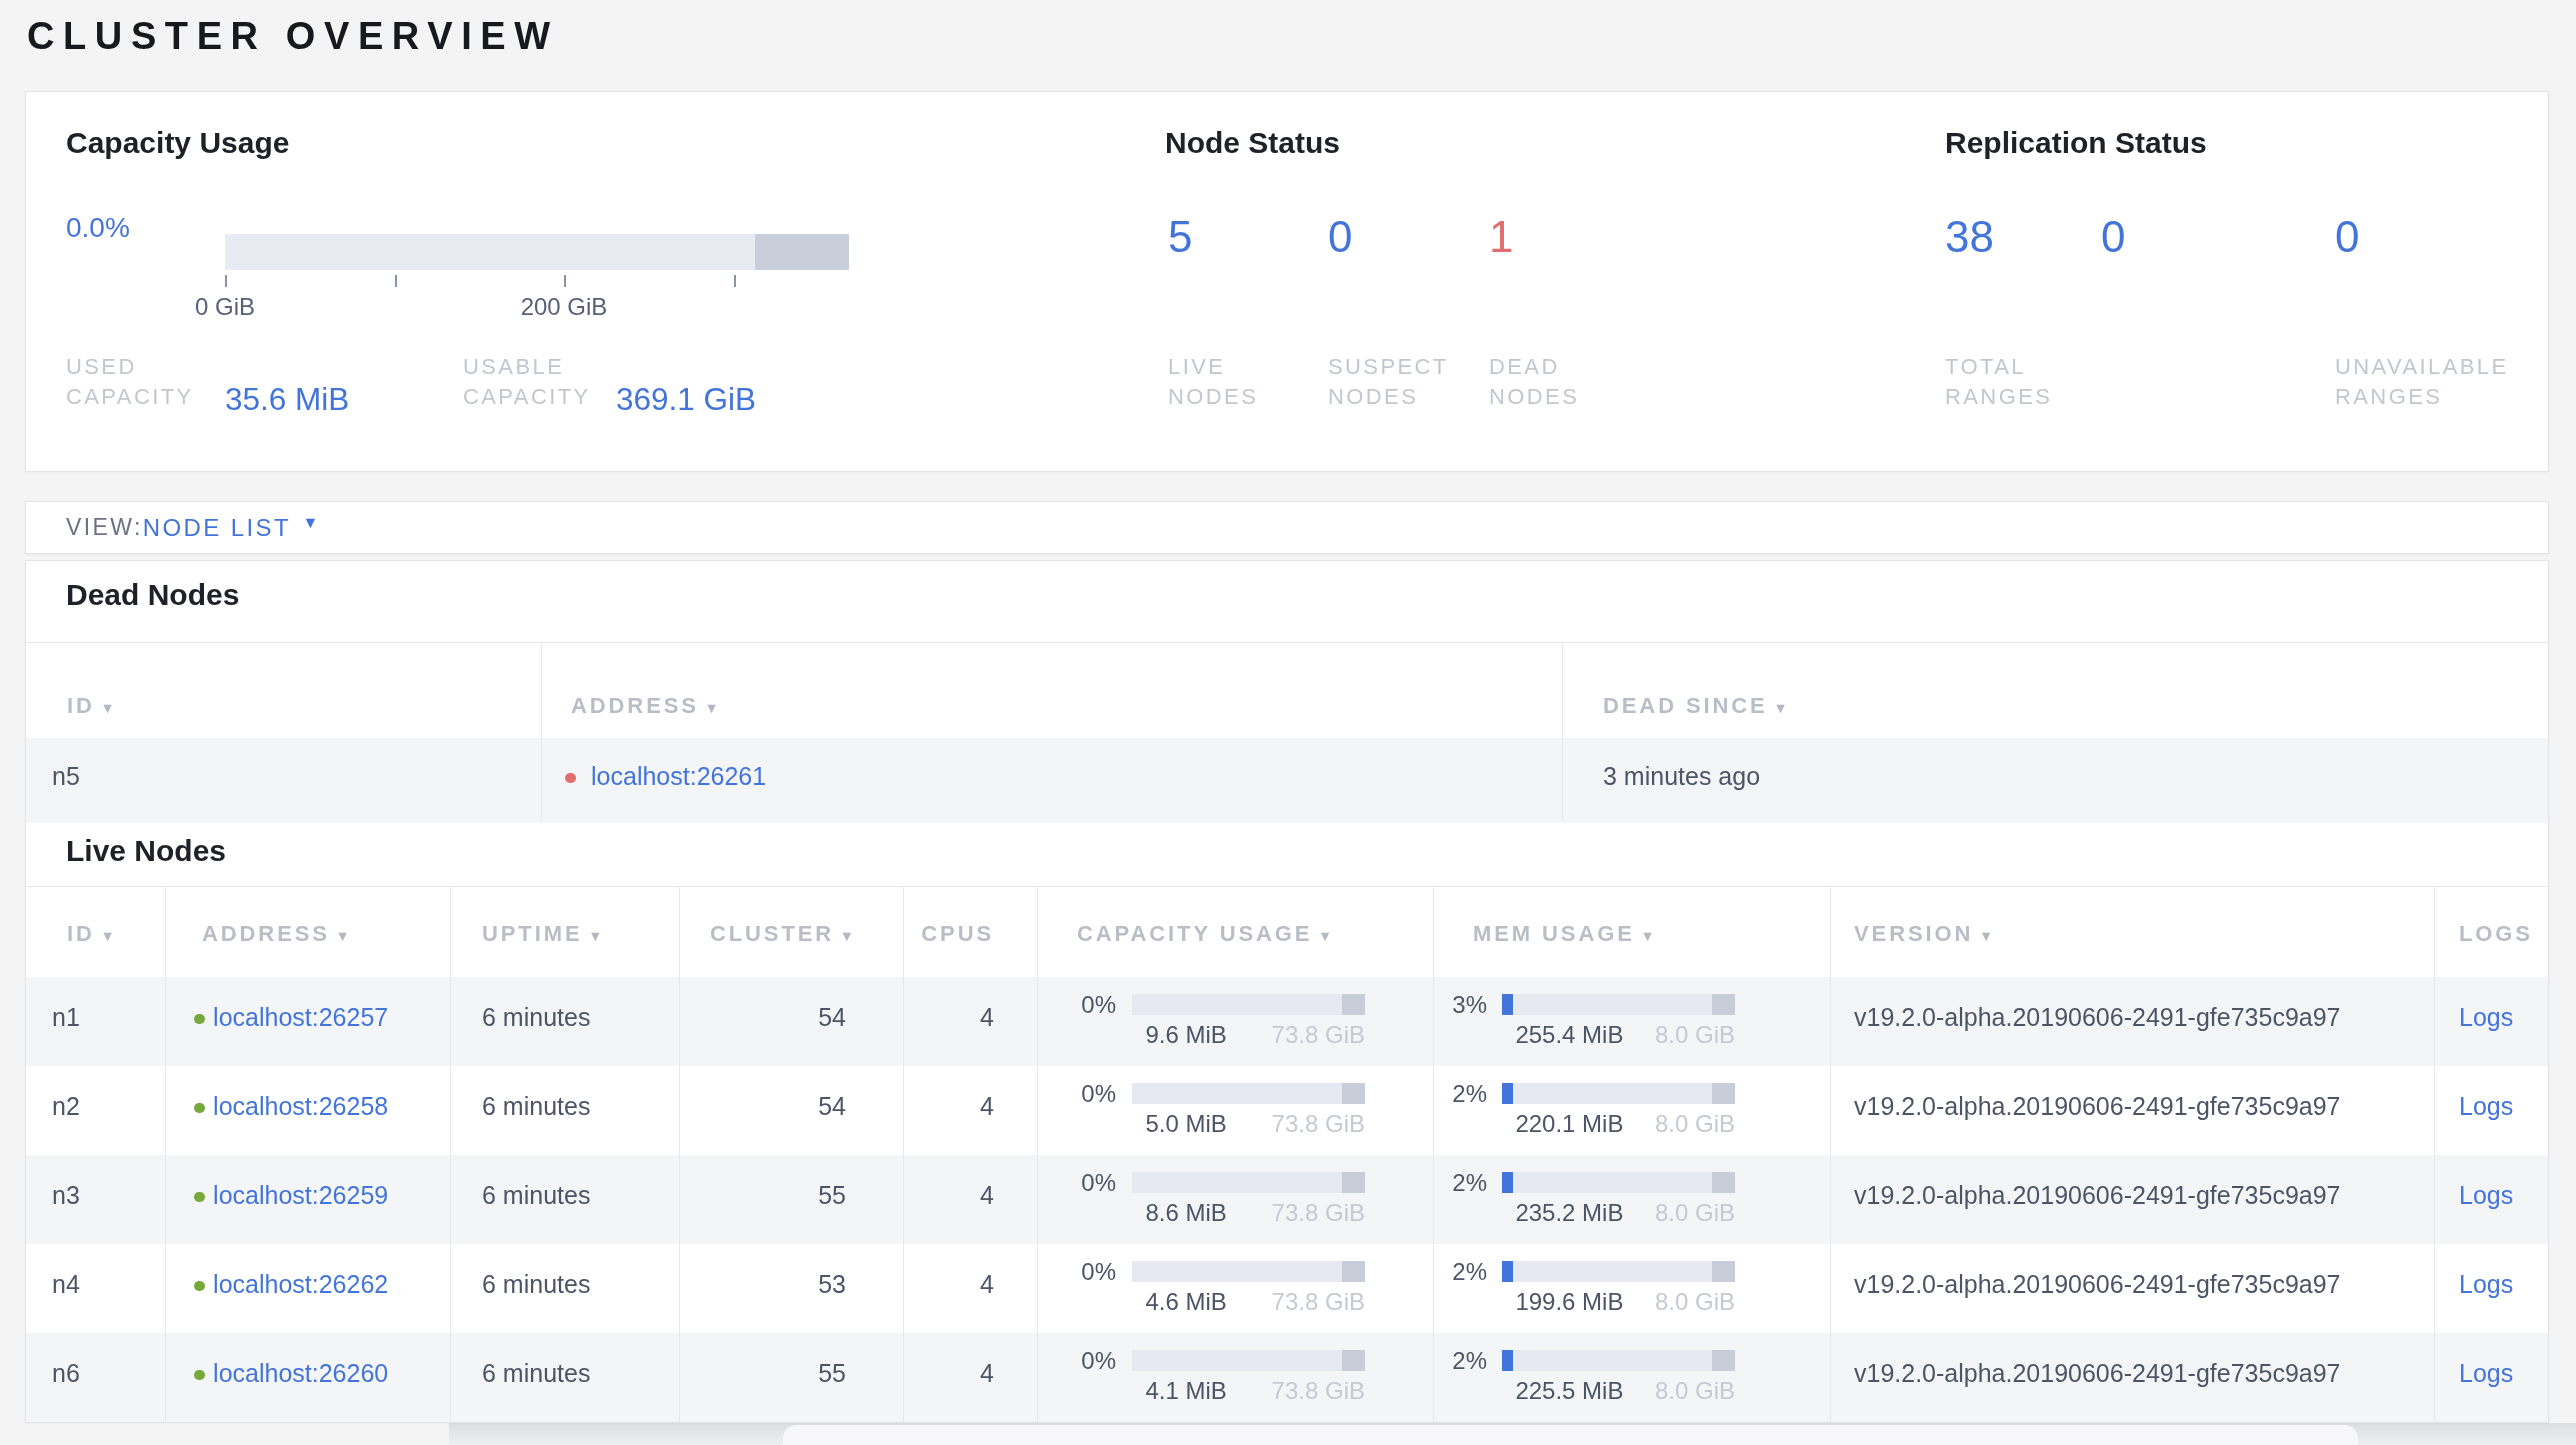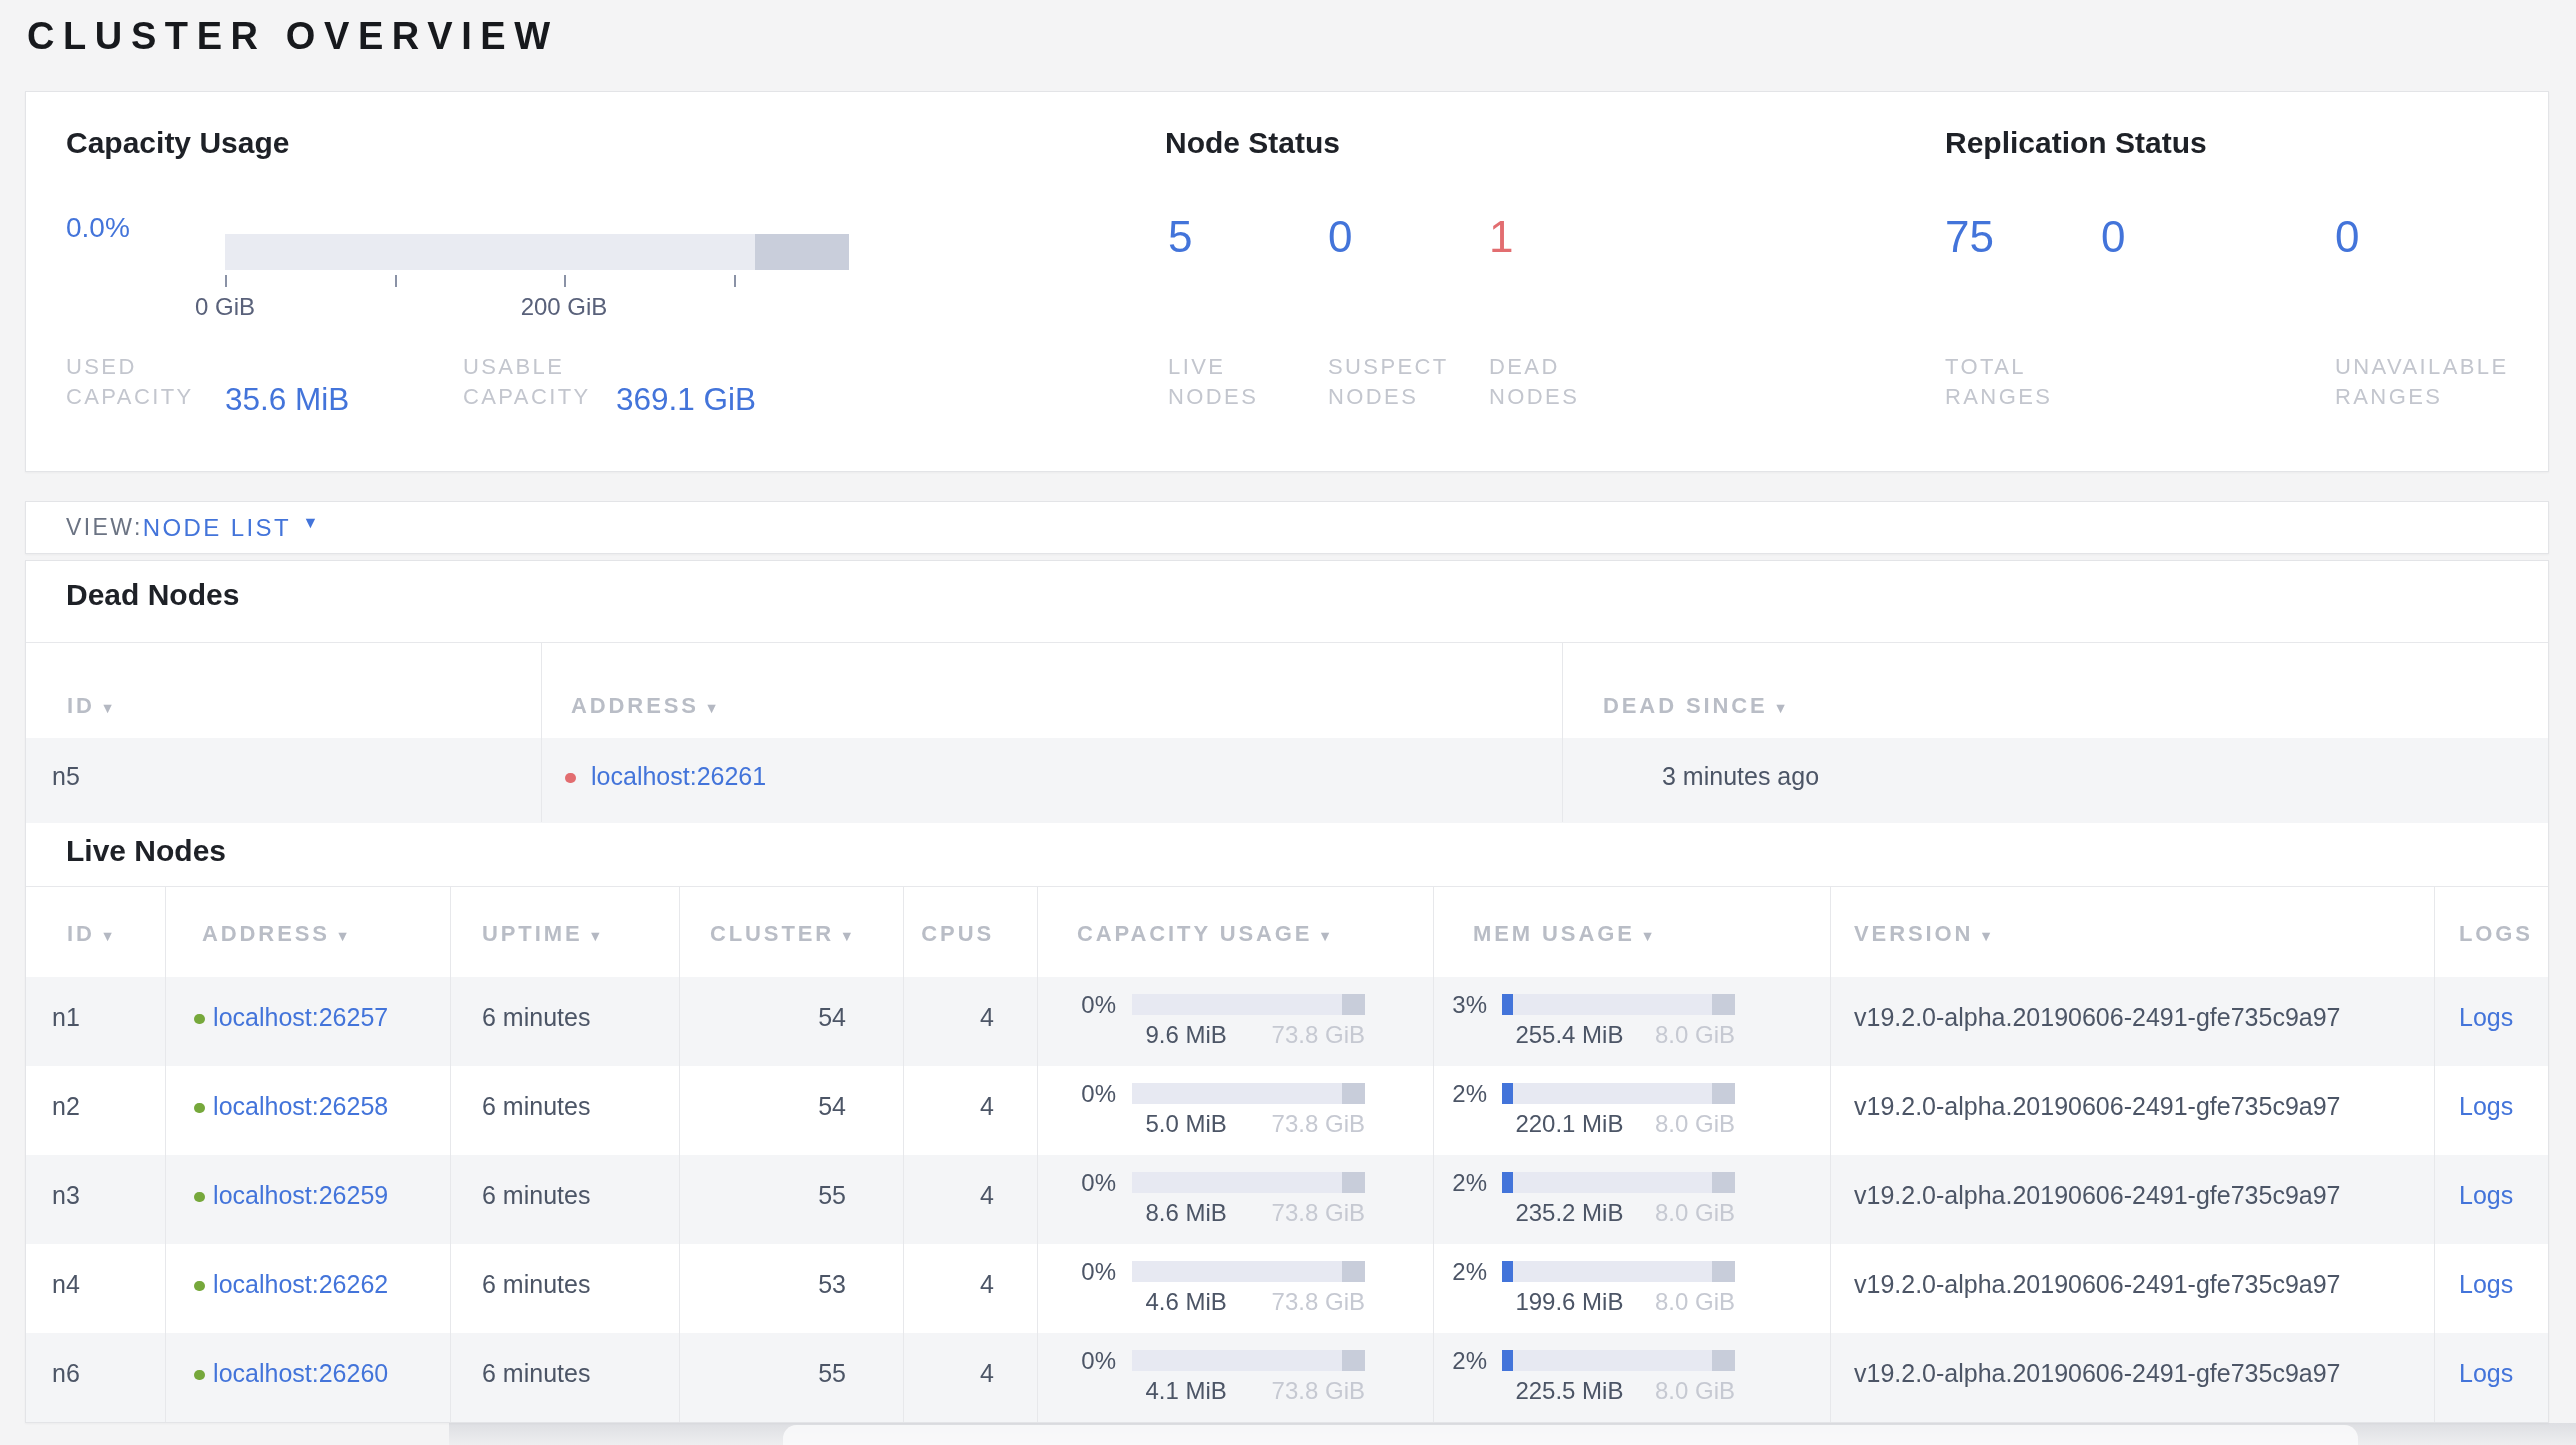--- a/index.html
+++ b/index.html
@@ -53,21 +53,21 @@
   .lrow:nth-child(odd){background:#f4f5f7;}
   .cell{position:absolute;top:26px;font-size:25px;color:#4c5566;white-space:nowrap;}
   .id-cell{left:26px;}
   .addr-cell{left:168px;}
   .dead .addr-cell{left:539px;}
   .uptime-cell{left:456px;}
   .repl-cell{left:653px;width:167px;text-align:right;}
   .cpus-cell{left:877px;width:91px;text-align:right;}
   .version-cell{left:1828px;}
   .logs-cell{left:2433px;}
-  .dead-since-cell{left:1636px;}
+  .dead-since-cell{left:1577px;}
   .dot{display:inline-block;width:10.5px;height:10.5px;border-radius:50%;margin-right:8.6px;vertical-align:1.9px;}
   .dot.green{background:#76a83b;}
   .dot.red{background:#e26d70;}
   .link{color:#4374da;text-decoration:none;cursor:pointer;}
   .pct{position:absolute;top:14.3px;width:65px;text-align:right;font-size:24px;color:#4c5566;}
   .cap-pct{left:1025px;}
   .mem-pct{left:1396px;}
   .cellbar{position:absolute;top:17px;height:21px;width:233px;background:#e7e9f2;}
   .cellbar::after{content:"";position:absolute;right:0;top:0;bottom:0;width:10%;background:#c8cdda;}
   .cellbar .fill{position:absolute;left:0;top:0;bottom:0;background:#4374da;width:0;}
@@ -122,21 +122,21 @@
   </div>
   <div class="stat red" style="left:1463px;width:153px">
     <div class="stat-value">1</div>
     <div class="label-wrap">
         <div class="stat-label">DEAD NODES</div>
       </div>
   </div>
 
   <div class="sec-title" style="left:1919px">Replication Status</div>
   <div class="stat" style="left:1919px;width:148px">
-    <div class="stat-value">75</div>
+    <div class="stat-value">38</div>
     <div class="label-wrap">
         <div class="stat-label">TOTAL RANGES</div>
       </div>
   </div>
   <div class="stat" style="left:2075px;width:227px">
     <div class="stat-value">0</div>
   </div>
   <div class="stat" style="left:2309px;width:239px">
     <div class="stat-value">0</div>
     <div class="label-wrap">

